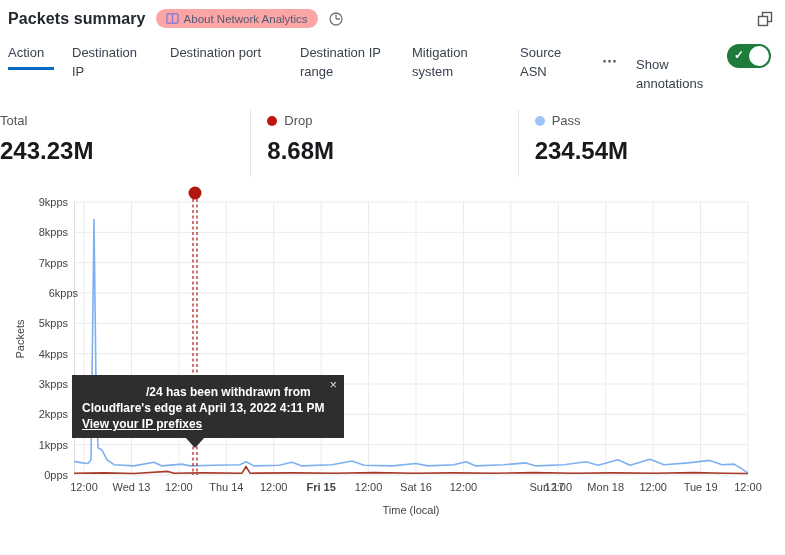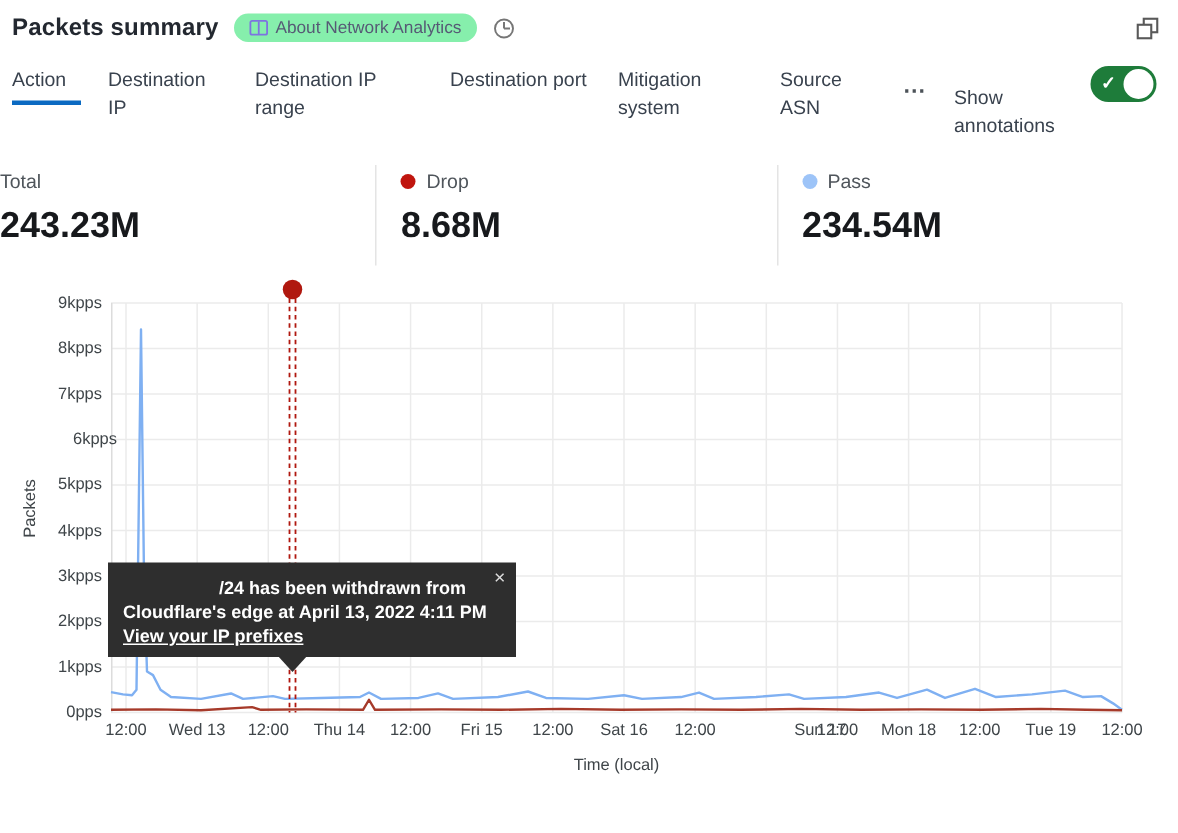--- a/index.html
+++ b/index.html
@@ -1,21 +1,21 @@
 <!DOCTYPE html>
 <html><head>
 <meta charset="utf-8">
 <style>
   html,body{margin:0;padding:0;background:#fff;}
   body{width:785px;height:555px;font-family:"Liberation Sans",sans-serif;color:#222;position:relative;overflow:hidden;}
 
   
   .hdr{display:flex;align-items:center;gap:10px;padding:9px 12px 0 8px;}
   .hdr h1{font-size:16px;font-weight:700;color:#232830;margin:0;letter-spacing:.1px;}
-  .badge{display:inline-flex;align-items:center;gap:5px;background:#86efac;color:#565a75;
+  .badge{display:inline-flex;align-items:center;gap:5px;background:#fca5a5;color:#565a75;
          font-size:11.5px;padding:3px 10px;border-radius:11px;cursor:pointer;white-space:nowrap;}
   .hicon{color:#767676;display:inline-flex;cursor:pointer;}
   .expand{margin-left:auto;}
 
   
   .tabbar{display:flex;align-items:flex-start;margin-top:15px;padding:0 14px 0 8px;}
   .tab{font-size:13px;color:#39424e;line-height:19px;padding-bottom:5px;margin-right:18px;cursor:pointer;}
   .tab.active{border-bottom:3px solid #0b6ac2;}
   .tab:nth-child(1){width:46px;}
   .tab:nth-child(2){width:80px;}
@@ -79,22 +79,22 @@
       <rect x="5.5" y="1.5" width="9" height="9" fill="none" stroke="#595959" stroke-width="1.4"></rect>
       <rect x="1.5" y="5.5" width="9" height="9" fill="#fff" stroke="#595959" stroke-width="1.4"></rect>
     </svg>
   </span>
 </div>
 
 <div class="tabbar">
 
   <div class="tab active"><span>Action</span></div>
     <div class="tab"><span>Destination IP</span></div>
+    <div class="tab"><span>Destination port</span></div>
     <div class="tab"><span>Destination IP range</span></div>
-    <div class="tab"><span>Destination port</span></div>
     <div class="tab"><span>Mitigation system</span></div>
     <div class="tab"><span>Source ASN</span></div>
     <span class="more">⋯</span>
   <span class="show-ann">Show annotations</span>
   <span class="toggle">
     <span class="chk">✓</span>
     <span class="knob"></span>
   </span>
 </div>
 
@@ -166,21 +166,21 @@
       <div class="ylab" style="top: 230.333px;">2kpps</div>
       <div class="ylab" style="top: 260.667px;">1kpps</div>
       <div class="ylab" style="top: 291px;">0pps</div>
     </div>
   <div id="xlabels">
       <div class="xlab" style="left: 51px;">12:00</div>
       <div class="xlab" style="left: 98.43px;">Wed 13</div>
       <div class="xlab" style="left: 145.86px;">12:00</div>
       <div class="xlab" style="left: 193.29px;">Thu 14</div>
       <div class="xlab" style="left: 240.72px;">12:00</div>
-      <div class="xlab" style="left: 288.15px;">Fri 15</div>
+      <div class="xlab" style="left: 288.15px; font-weight: bold;">Fri 15</div>
       <div class="xlab" style="left: 335.58px;">12:00</div>
       <div class="xlab" style="left: 383.01px;">Sat 16</div>
       <div class="xlab" style="left: 430.44px;">12:00</div>
       <div class="xlab" style="left: 477.87px; padding-left: 36px;">Sun 17</div>
       <div class="xlab" style="left: 525.3px;">12:00</div>
       <div class="xlab" style="left: 572.73px;">Mon 18</div>
       <div class="xlab" style="left: 620.16px;">12:00</div>
       <div class="xlab" style="left: 667.59px;">Tue 19</div>
       <div class="xlab" style="left: 715.02px;">12:00</div>
     </div>

